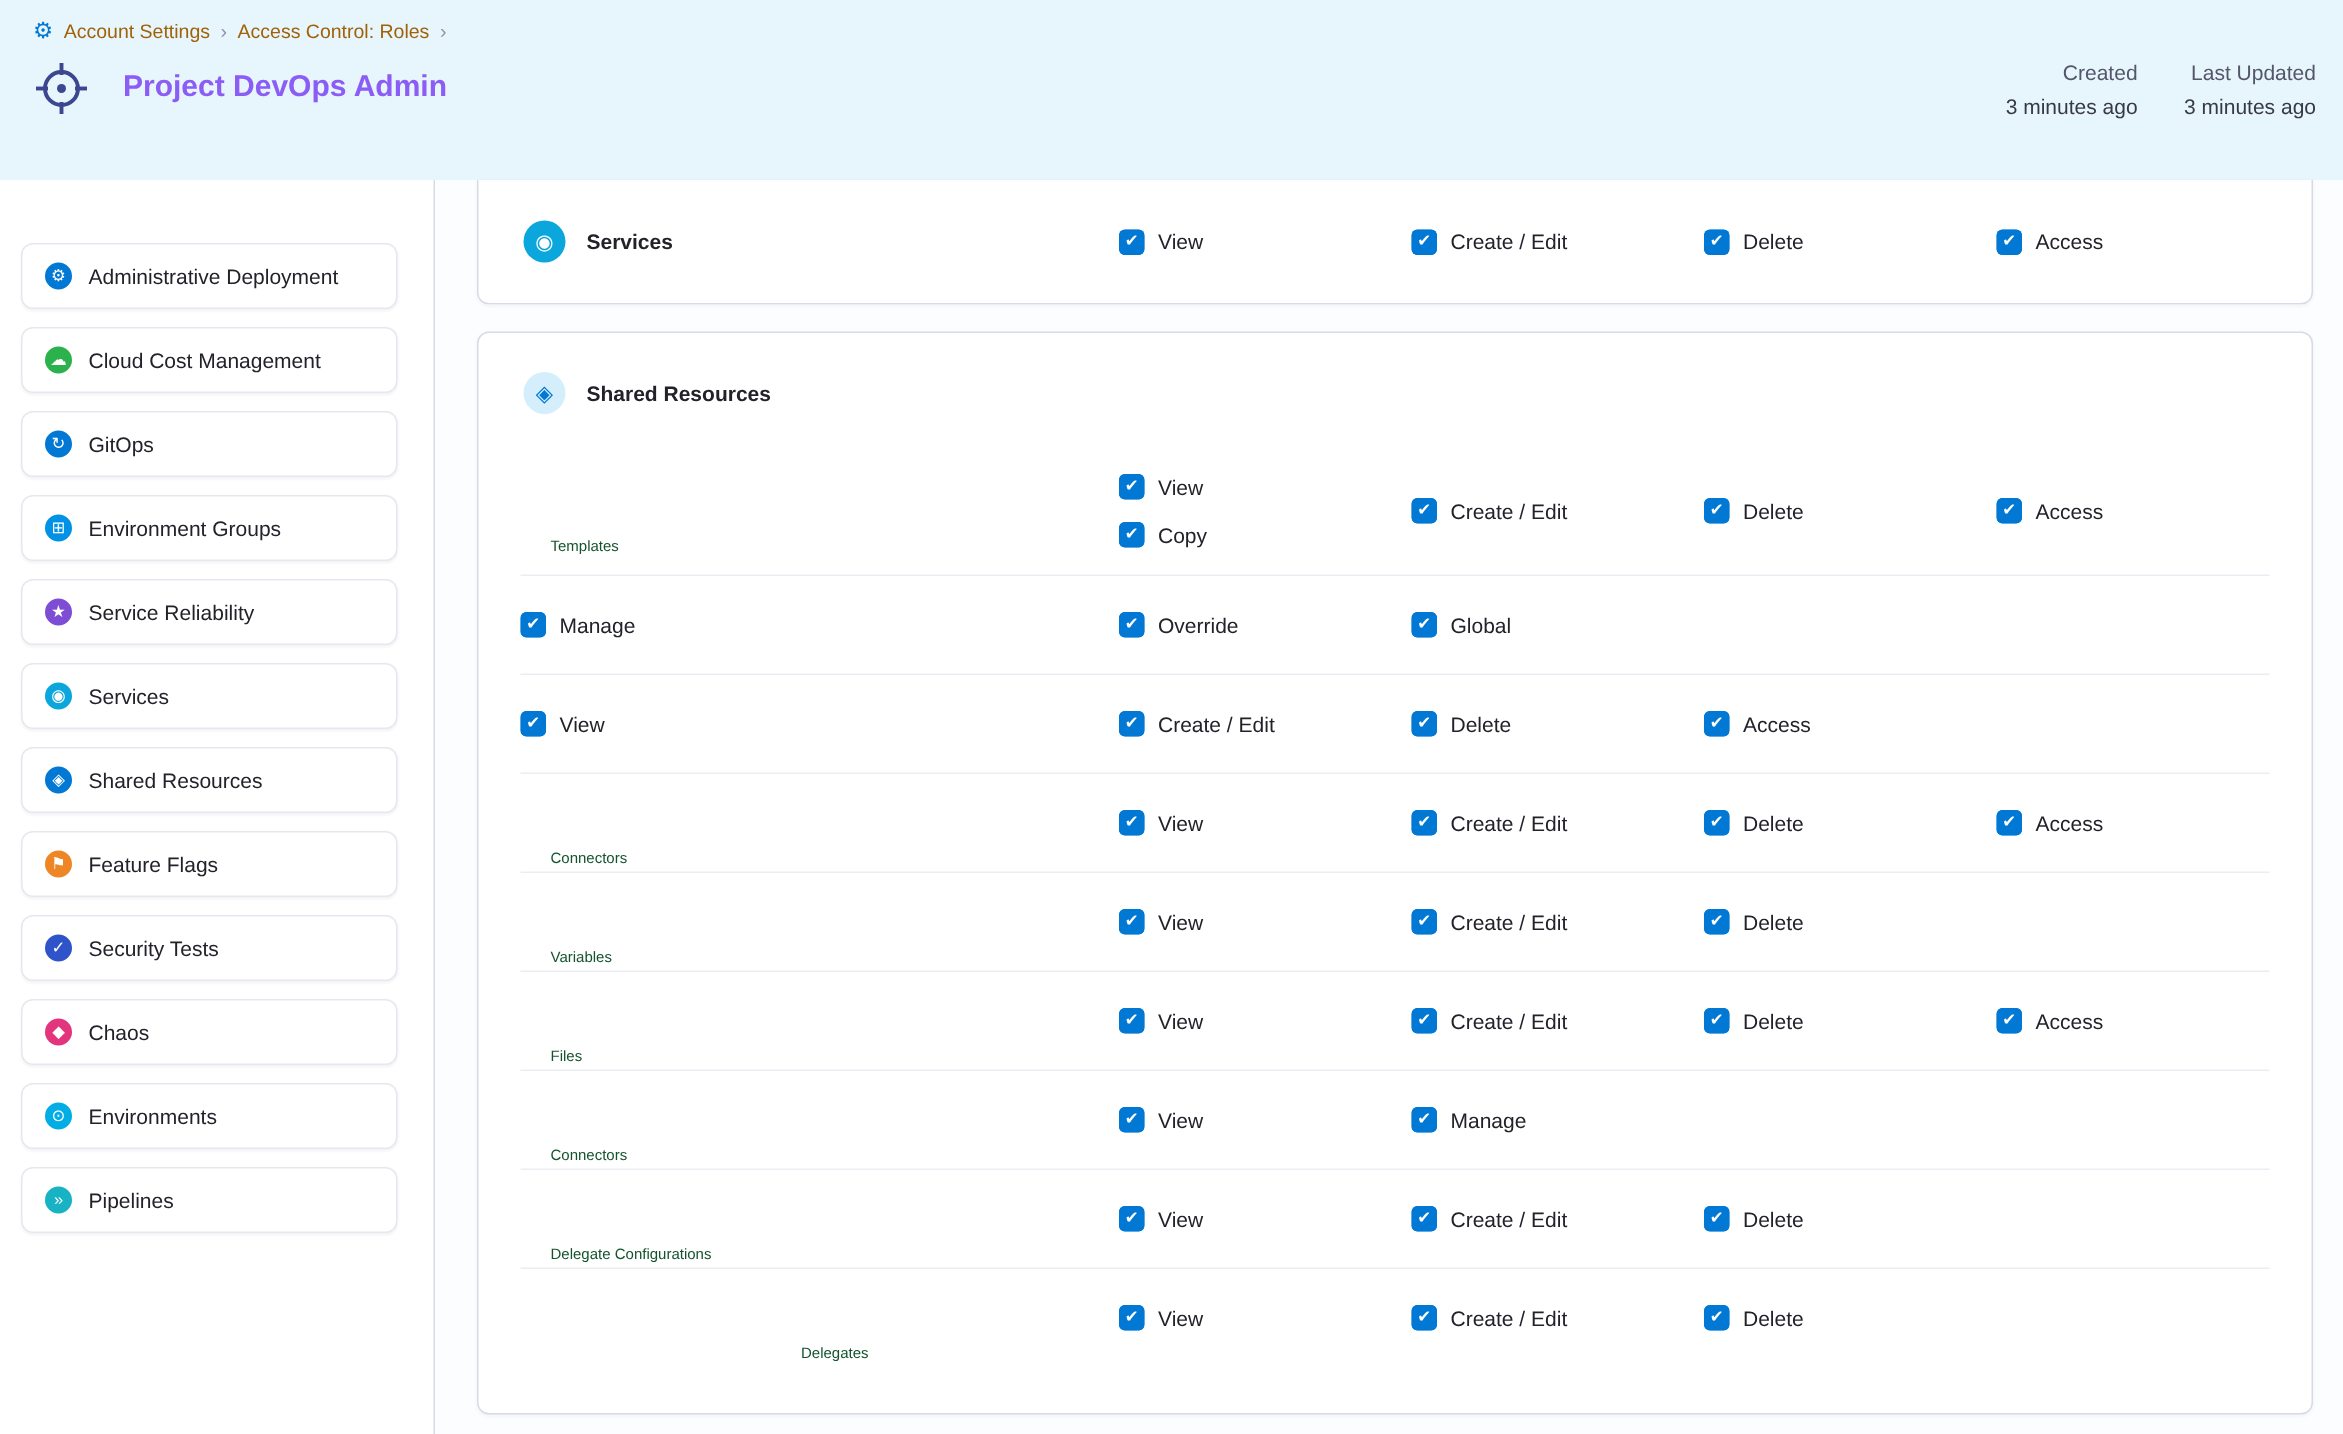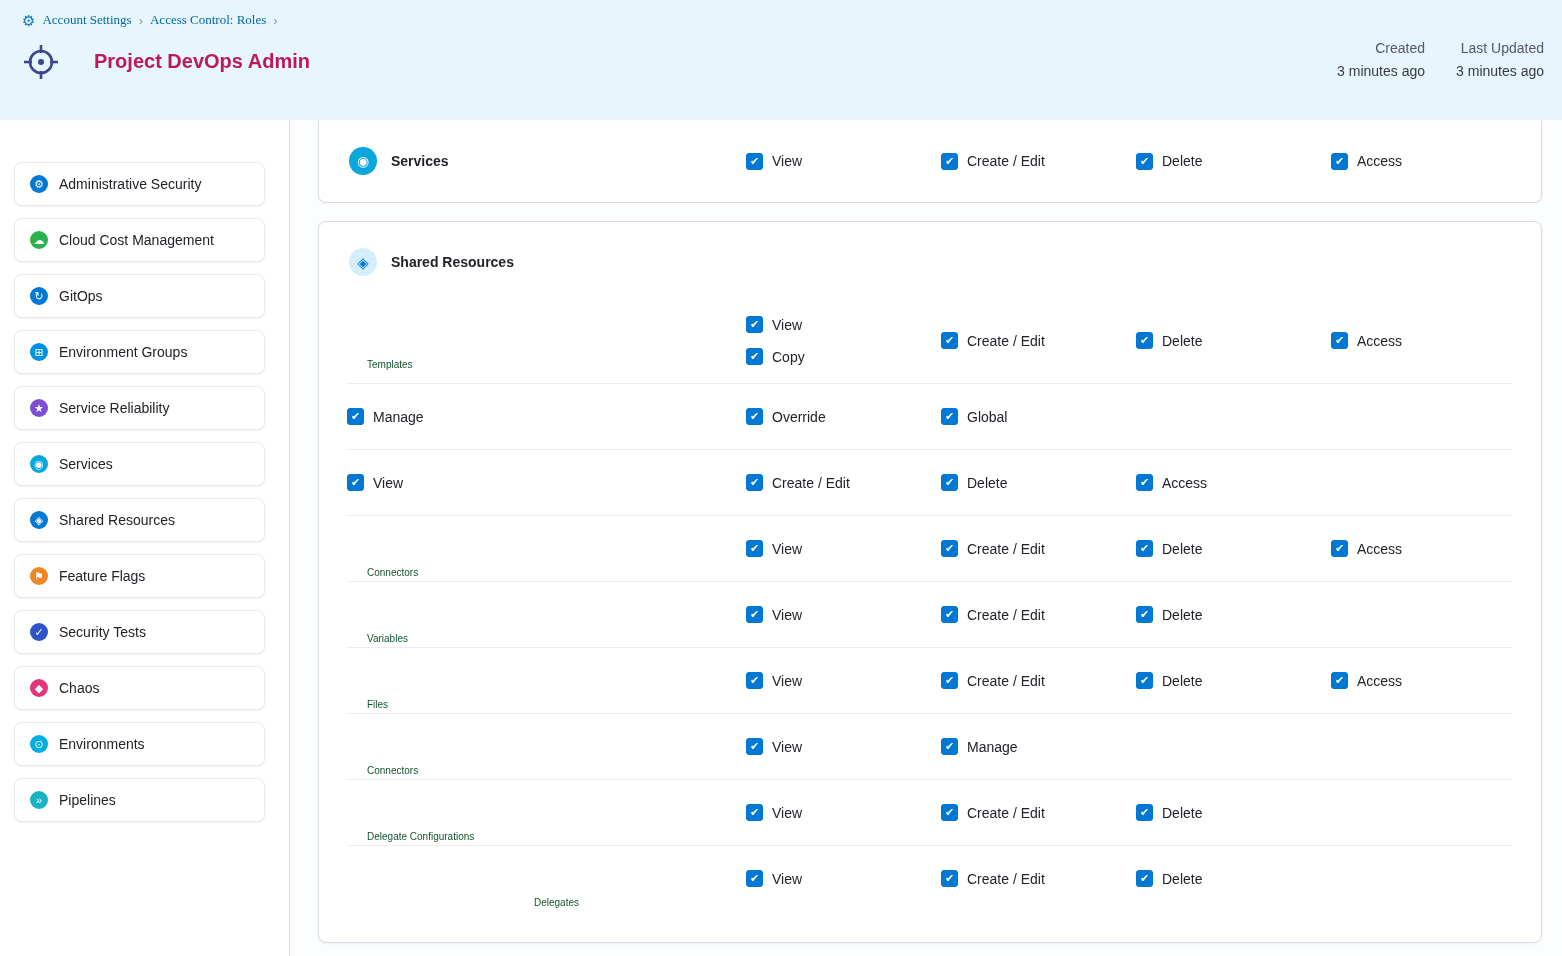--- a/index.html
+++ b/index.html
@@ -7,25 +7,25 @@
   body {
     width:1562px; height:956px; overflow:hidden;
     font-family:"Liberation Sans","DejaVu Sans",sans-serif;
     color:#22222a; background:#fbfdfe;
   }
 
   
   .topbar { background:#e7f5fc; height:120px; padding:10px 18px 0 22px; }
   .breadcrumb { display:flex; align-items:center; gap:7px; font-size:13px; height:20px; }
   .bc-gear { color:#0278d5; font-size:15px; line-height:1; }
-  .bc-link { color:#0369a1; text-decoration:none; font-weight:500; cursor:pointer;font-family:Liberation Serif, serif; }
+  .bc-link { color:#a16207; text-decoration:none; font-weight:500; cursor:pointer; }
   .bc-sep { color:#9293a8; font-size:13px; }
   .title-row { display:flex; align-items:center; margin-top:8px; }
   .role-icon { width:38px; height:38px; margin-right:22px; flex:none; }
-  .page-title { font-size:20px; font-weight:600; margin:12px; color:#be185d; }
+  .page-title { font-size:20px; font-weight:600; margin:0; color:#8b5cf6; }
   .meta { margin-left:auto; display:flex; align-items:center; gap:15px; align-self:flex-start; margin-top:2px; }
   .meta-col { text-align:right; font-size:14px; }
   .meta-label { color:#54566a; margin-bottom:7px; }
   .meta-value { color:#383946; }
   .meta-divider { width:1px; background:#c9cde0; }
 
   
   .layout { display:flex; height:836px; }
   .sidebar { width:290px; flex:none; background:#ffffff; border-right:1px solid #d9dae5; padding:42px 24px 0 14px; }
   .side-item { height:44px; display:flex; align-items:center; gap:11px; padding-left:15px;
@@ -100,21 +100,21 @@
       </div>
     </div>
   </div>
 </header>
 
 <div class="layout">
   <aside class="sidebar">
     <div id="sidebar-list">
         <div class="side-item">
           <span class="side-icon" style="background: rgb(2, 120, 213);">⚙</span>
-          <span class="side-label">Administrative Security</span>
+          <span class="side-label">Administrative Deployment</span>
         </div>
         <div class="side-item">
           <span class="side-icon" style="background: rgb(43, 178, 76);">☁</span>
           <span class="side-label">Cloud Cost Management</span>
         </div>
         <div class="side-item">
           <span class="side-icon" style="background: rgb(2, 120, 213);">↻</span>
           <span class="side-label">GitOps</span>
         </div>
         <div class="side-item">

